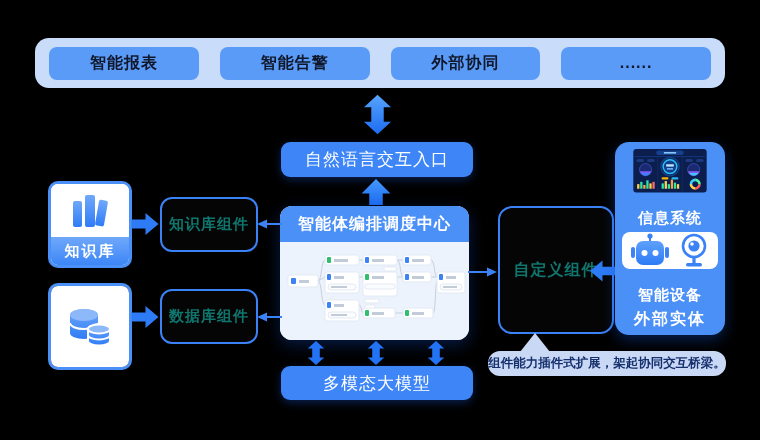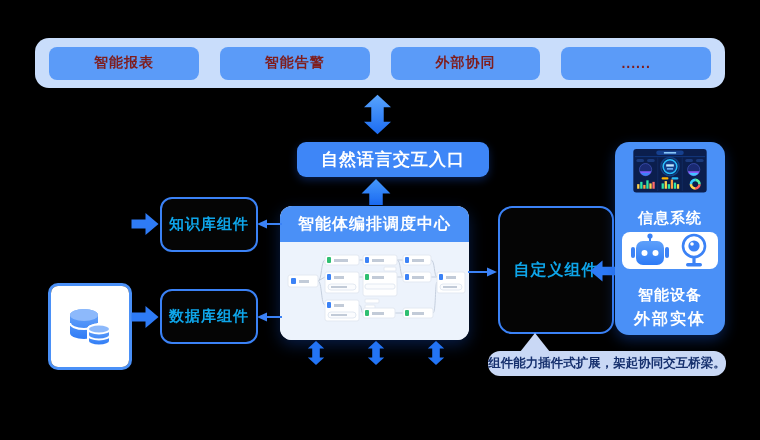--- a/index.html
+++ b/index.html
@@ -1,37 +1,37 @@
 <!DOCTYPE html>
 <html><head>
 <meta charset="utf-8">
 <style>
   html,body{margin:0;padding:0;background:#000;}
   .canvas{position:relative;width:760px;height:440px;background:#000;overflow:hidden;
           font-family:"Liberation Sans","DejaVu Sans",sans-serif;}
   .abs{position:absolute;}
   .top-container{left:35px;top:38px;width:690px;height:50px;border-radius:14px;background:#c9ddfb;
                  display:flex;align-items:center;gap:21px;padding:0 14px;box-sizing:border-box;}
-  .top-btn{flex:1;height:33px;border-radius:8px;background:#5b9bf8;color:#7f1d1d;font-weight:700;
-           font-size:14px;display:flex;align-items:center;justify-content:center;letter-spacing:1px;}
-  .blue-btn{background:#3e86f7;color:#fff;font-weight:700;display:flex;align-items:center;
+  .top-btn{flex:1;height:33px;border-radius:8px;background:#5b9bf8;color:#0f172a;font-weight:700;
+           font-size:16px;display:flex;align-items:center;justify-content:center;letter-spacing:1px;}
+  .blue-btn{background:#3e86f7;color:#fff;font-weight:400;display:flex;align-items:center;
             justify-content:center;border-radius:9px;letter-spacing:1px;
-            box-shadow:0 3px 8px rgba(30,90,220,.35);margin-left:16px;}
+            box-shadow:0 3px 8px rgba(30,90,220,.35);}
   .center-card{left:280px;top:206px;width:189px;height:134px;border-radius:12px;background:#fff;
                box-shadow:0 5px 16px rgba(20,80,200,.35);overflow:hidden;}
   .card-header{height:36px;background:#4a90f7;color:#fff;font-weight:700;font-size:16px;
                display:flex;align-items:center;justify-content:center;letter-spacing:1px;}
   .card-body{height:98px;background:#edf3fc;}
   .src-card{width:84px;height:87px;border:3px solid #4a90f7;border-radius:10px;background:#fff;
             box-sizing:border-box;display:flex;flex-direction:column;overflow:hidden;}
   .src-icon{flex:1;display:flex;align-items:center;justify-content:center;background:#fff;}
   .src-label{height:28px;background:linear-gradient(180deg,#6fa8fa,#3d86f7);color:#fff;font-weight:700;
              font-size:15px;display:flex;align-items:center;justify-content:center;letter-spacing:2px;}
   .outline-box{border:2px solid #3b82f6;border-radius:12px;background:rgba(255,255,255,0.02);
-               color:#0ea5e9;font-weight:700;display:flex;align-items:center;justify-content:center;
+               color:#0f766e;font-weight:700;display:flex;align-items:center;justify-content:center;
                box-sizing:border-box;letter-spacing:1px;}
   .ext-card{left:615px;top:142px;width:110px;height:193px;border-radius:14px;background:#4a90f7;
             padding:7px;box-sizing:border-box;display:flex;flex-direction:column;align-items:center;
             box-shadow:0 5px 14px rgba(20,80,200,.4);}
   .ext-label{color:#fff;font-weight:700;font-size:15px;height:19px;line-height:19px;letter-spacing:1px;}
   .ext-title{color:#fff;font-weight:700;font-size:16px;height:19px;line-height:19px;margin-top:5px;letter-spacing:2px;}
   .device-box{width:96px;height:49px;background:#fff;border-radius:8px;margin-top:5px;
               display:flex;align-items:center;justify-content:center;gap:10px;}
   .callout{left:488px;top:351px;width:238px;height:25px;border-radius:12px;background:#c9d8f5;
            color:#16306e;font-weight:700;font-size:12.5px;display:flex;align-items:center;
@@ -149,21 +149,38 @@
   <svg class="abs" style="left:305px;top:341px" width="22" height="24" viewBox="0 0 26 38">
     <polygon points="13,0 26,12 19,12 19,26 26,26 13,38 0,26 7,26 7,12 0,12" fill="#2374f5"></polygon>
     </svg>
   <svg class="abs" style="left:365px;top:341px" width="22" height="24" viewBox="0 0 26 38">
     <polygon points="13,0 26,12 19,12 19,26 26,26 13,38 0,26 7,26 7,12 0,12" fill="#2374f5"></polygon>
     </svg>
   <svg class="abs" style="left:425px;top:341px" width="22" height="24" viewBox="0 0 26 38">
     <polygon points="13,0 26,12 19,12 19,26 26,26 13,38 0,26 7,26 7,12 0,12" fill="#2374f5"></polygon>
     </svg>
 
-
+  <div class="abs blue-btn" style="left:281px;top:366px;width:192px;height:34px;font-size:17px">多模态大模型</div>
+
+  <div class="abs src-card" style="left:48px;top:181px">
+    <div class="src-icon">
+      <svg width="46" height="42" viewBox="0 0 46 42">
+        <defs>
+            <linearGradient id="g3" x1="0" y1="0" x2="0" y2="1">
+          <stop offset="0" stop-color="#6fa8fa"></stop>
+              <stop offset="1" stop-color="#2f7cf6"></stop>
+        </linearGradient>
+          </defs>
+        <rect x="6" y="11" width="9" height="26" rx="2" fill="url(#g3)"></rect>
+        <rect x="18" y="5" width="10" height="32" rx="2" fill="url(#g3)"></rect>
+        <rect x="30" y="10" width="9" height="26" rx="2" fill="url(#g3)" transform="rotate(10 34 23)"></rect>
+      </svg>
+    </div>
+    <div class="src-label">知识库</div>
+  </div>
 
   <svg class="abs" style="left:131px;top:213px" width="28" height="22" viewBox="0 0 27 22">
     <polygon points="0,6.5 14,6.5 14,0 27,11 14,22 14,15.5 0,15.5" fill="#2e7bf6"></polygon>
     </svg>
 
   <div class="abs outline-box" style="left:160px;top:197px;width:98px;height:55px;font-size:15px">知识库组件</div>
 
   <svg class="abs" style="left:257px;top:217px" width="25" height="14" viewBox="0 0 25 14">
     <line x1="25" y1="7" x2="9" y2="7" stroke="#3b82f6" stroke-width="2"></line>
     <polygon points="0,7 10,2.5 10,11.5" fill="#3b82f6"></polygon>

